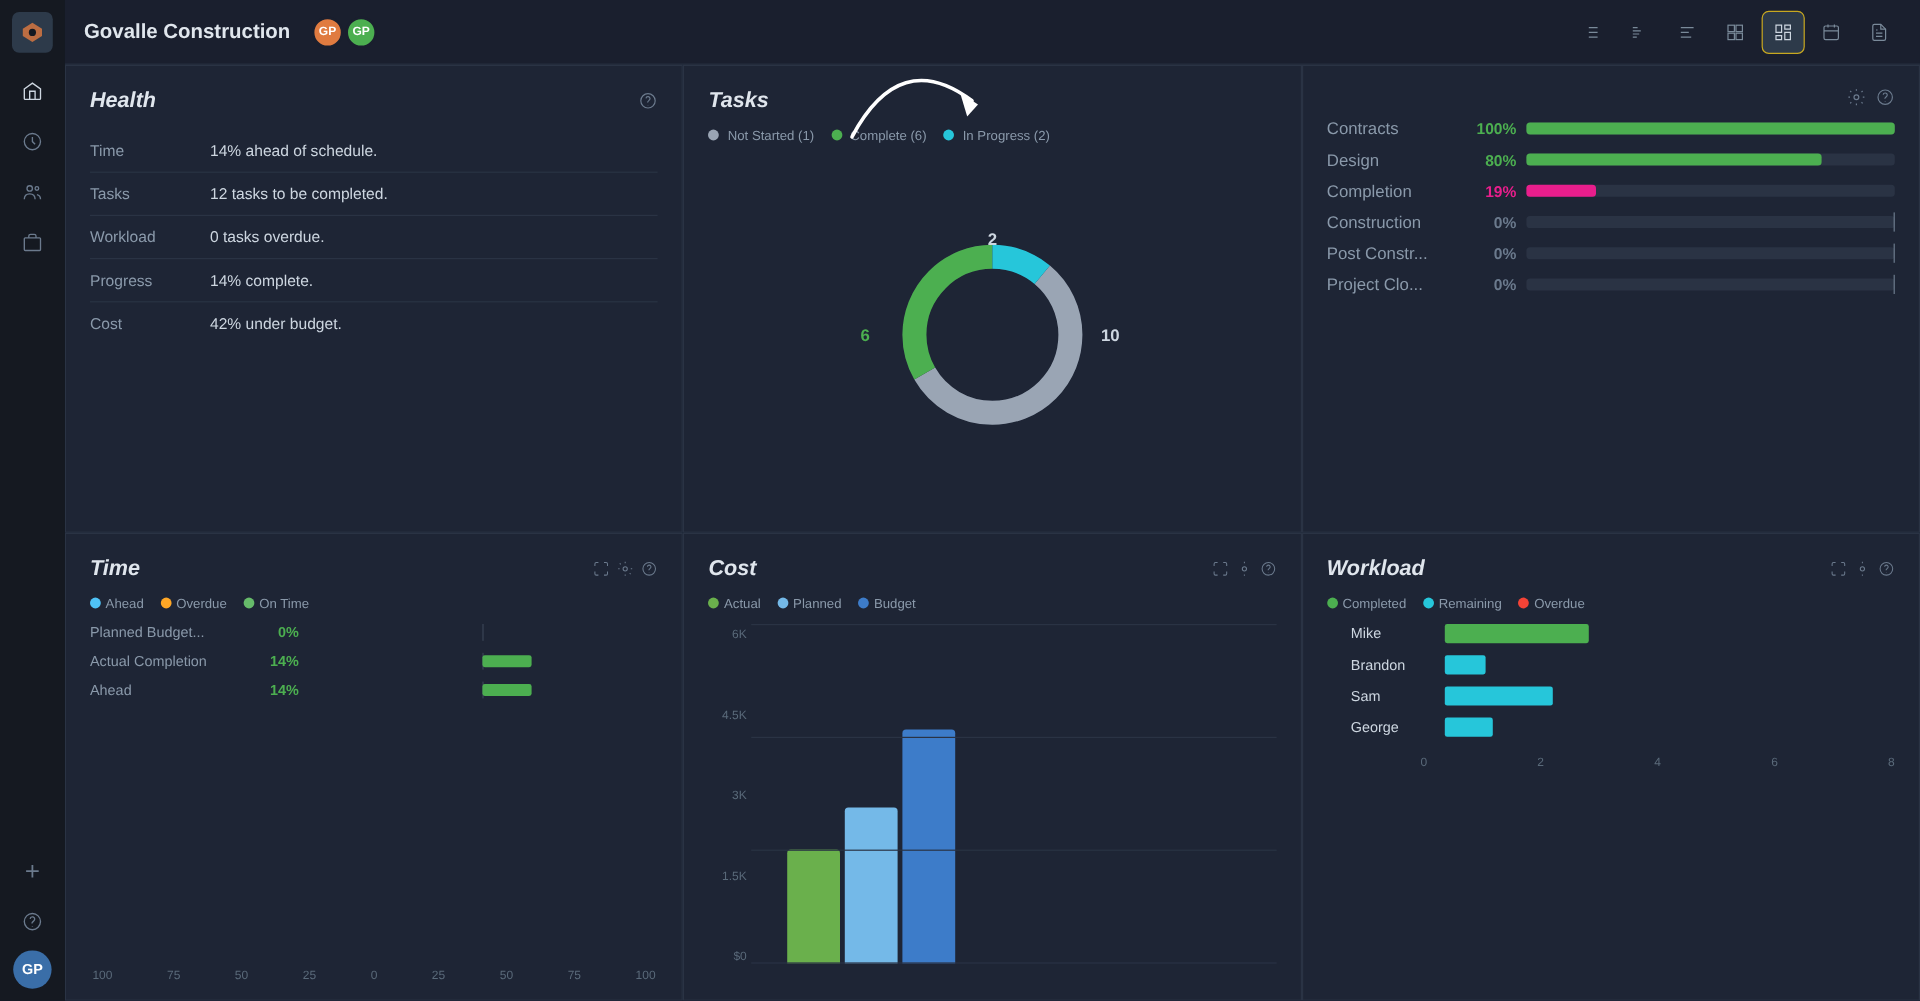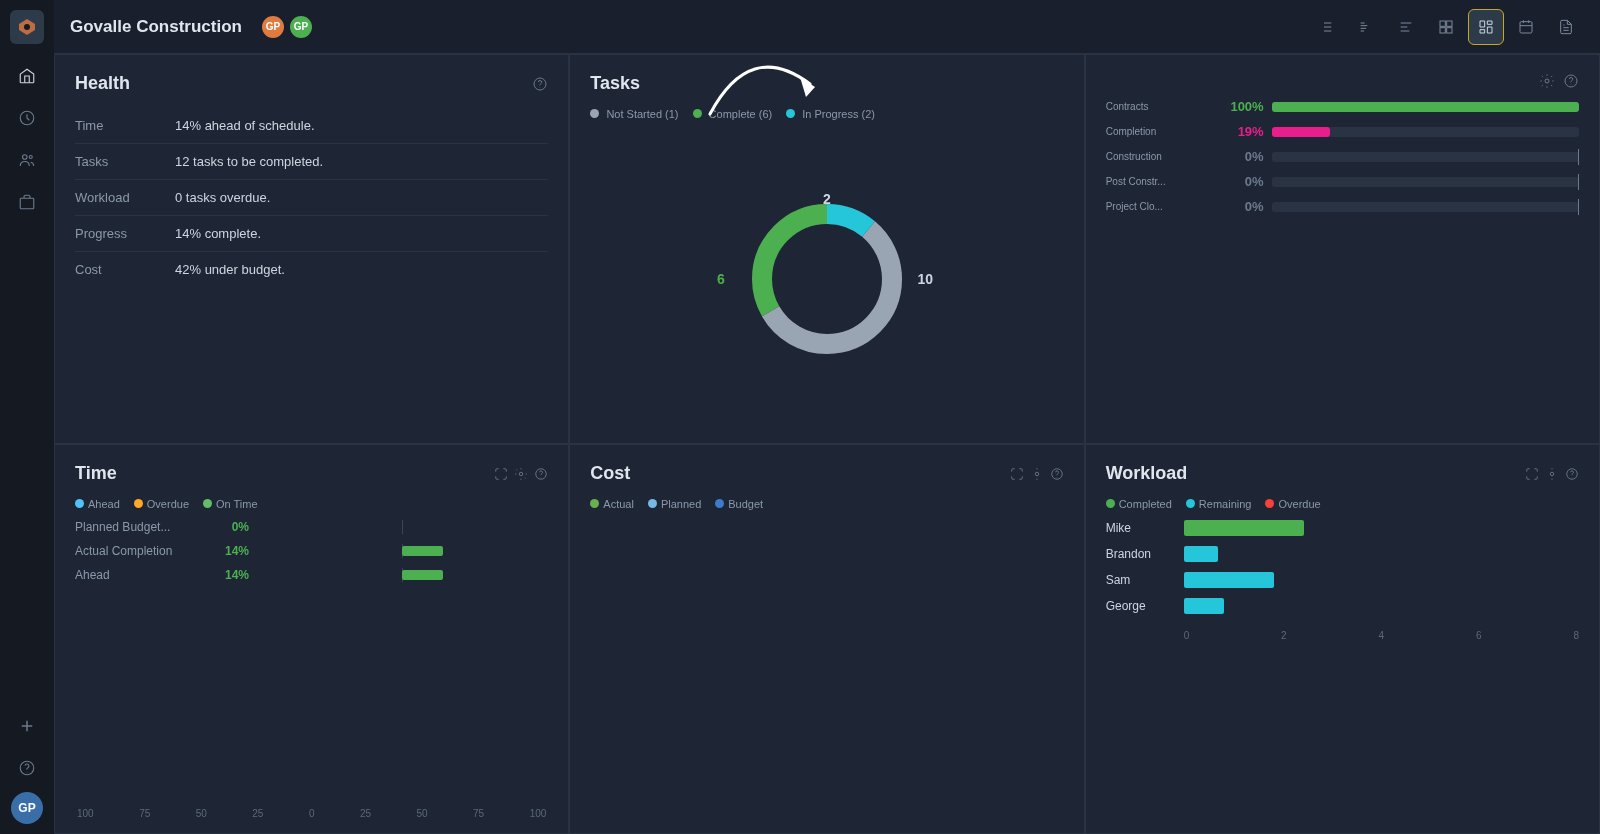--- a/index.html
+++ b/index.html
@@ -157,20 +157,21 @@
       position: relative;
     }
     .panel-title {
       font-size: 18px;
       font-weight: 600;
       color: #e0e6ed;
       margin-bottom: 14px;
       display: flex;
       align-items: center;
       gap: 8px;
+      font-style: italic;
     }
     .panel-title-actions {
       margin-left: auto;
       display: flex;
       gap: 6px;
       align-items: center;
     }
     .panel-icon-btn {
       color: #6b7a8d;
       cursor: pointer;
@@ -216,21 +217,21 @@
     .tasks-bar-row {
       display: flex;
       align-items: center;
       margin-bottom: 10px;
       gap: 8px;
       font-size: 13px;
     }
     .tasks-bar-label {
       width: 110px;
       color: #8a99aa;
-      font-size: 10px;
+      font-size: 14px;
     }
     .tasks-bar-pct {
       width: 40px;
       text-align: right;
       font-weight: 600;
     }
     .tasks-bar-track {
       flex: 1;
       height: 10px;
       background: #2a3344;
@@ -340,20 +341,21 @@
       font-size: 11px;
       color: #8a99aa;
       margin-bottom: 10px;
     }
     .workload-row {
       display: flex;
       align-items: center;
       margin-bottom: 10px;
       gap: 8px;
       font-size: 12px;
+      margin-left: 20px;
     }
     .workload-label {
       width: 70px;
       color: #cdd6e0;
     }
     .workload-bars {
       flex: 1;
       display: flex;
       align-items: center;
       gap: 2px;
@@ -581,20 +583,27 @@
       <div>
 
         <div class="tasks-bar-row">
           <span class="tasks-bar-label">Contracts</span>
           <span class="tasks-bar-pct pct-green">100%</span>
           <div class="tasks-bar-track">
             <div class="tasks-bar-fill bar-green" style="width:100%;"></div>
           </div>
         </div>
 
+        <div class="tasks-bar-row">
+          <span class="tasks-bar-label">Design</span>
+          <span class="tasks-bar-pct pct-green">80%</span>
+          <div class="tasks-bar-track">
+            <div class="tasks-bar-fill bar-green" style="width:80%;"></div>
+          </div>
+        </div>
 
         <div class="tasks-bar-row">
           <span class="tasks-bar-label">Completion</span>
           <span class="tasks-bar-pct pct-pink">19%</span>
           <div class="tasks-bar-track">
             <div class="tasks-bar-fill bar-pink" style="width:19%;"></div>
           </div>
         </div>
 
         <div class="tasks-bar-row">
@@ -712,20 +721,48 @@
               </svg>
           </span>
         </div>
       </div>
       <div class="cost-legend">
         <span><span class="legend-dot" style="background:#6ab04c;"></span><span>Actual</span></span>
         <span><span class="legend-dot" style="background:#74b9e8;"></span><span>Planned</span></span>
         <span><span class="legend-dot" style="background:#3d7cc9;"></span><span>Budget</span></span>
       </div>
 
+      <div style="flex:1; display:flex; gap:4px; overflow:hidden;">
+
+        <div style="display:flex; flex-direction:column; justify-content:space-between; align-items:flex-end; font-size:10px; color:#5a6a7a; padding-bottom:16px; padding-top:4px; min-width:32px;">
+          <span>6K</span>
+          <span>4.5K</span>
+          <span>3K</span>
+          <span>1.5K</span>
+          <span>$0</span>
+        </div>
+
+        <div style="flex:1; display:flex; flex-direction:column; justify-content:flex-end;">
+          <div style="flex:1; display:flex; align-items:flex-end; padding-bottom:16px; gap:4px; position:relative;">
+
+            <div style="position:absolute; left:0; right:0; top:0; bottom:16px; display:flex; flex-direction:column; justify-content:space-between; pointer-events:none;">
+              <div style="width:100%; height:1px; background:#2a3344;"></div>
+              <div style="width:100%; height:1px; background:#2a3344;"></div>
+              <div style="width:100%; height:1px; background:#2a3344;"></div>
+              <div style="width:100%; height:1px; background:#2a3344;"></div>
+            </div>
+
+            <div style="display:flex; align-items:flex-end; gap:4px; margin-left:30px;">
+              <div class="cost-bar cost-bar-green" style="height:95px; width:44px;"></div>
+              <div class="cost-bar cost-bar-lightblue" style="height:130px; width:44px;"></div>
+              <div class="cost-bar cost-bar-blue" style="height:195px; width:44px;"></div>
+            </div>
+          </div>
+        </div>
+      </div>
     </div>
 
     <div class="panel workload-panel" style="grid-column:3;grid-row:2;">
       <div class="panel-title">
         <span>Workload</span>
         <div class="panel-title-actions">
           <span class="panel-icon-btn">
             <svg width="14" height="14" fill="none" stroke="#6b7a8d" stroke-width="1.5" viewBox="0 0 24 24">
                 <path d="M8 3H5a2 2 0 00-2 2v3M21 8V5a2 2 0 00-2-2h-3M16 21h3a2 2 0 002-2v-3M3 16v3a2 2 0 002 2h3"></path>
               </svg>

